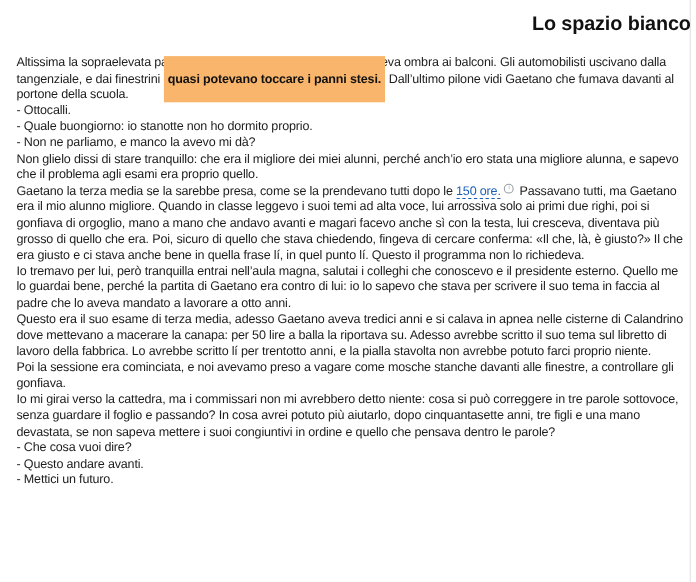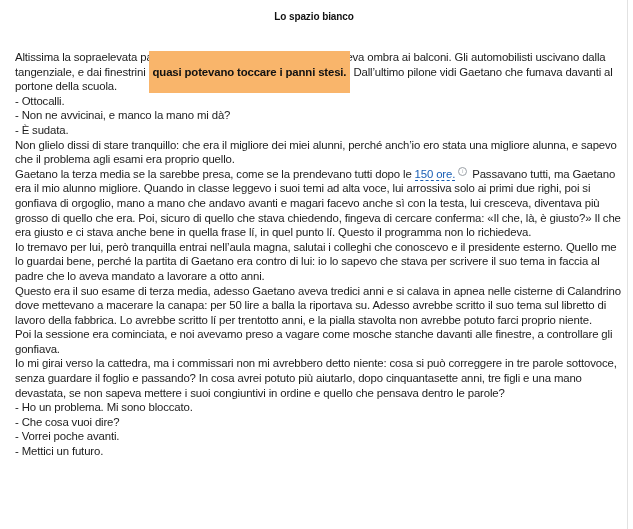--- a/index.html
+++ b/index.html
@@ -2,22 +2,22 @@
 <html><head>
   <meta charset="utf-8">
   <style>
     html, body { margin: 0; padding: 0; background: #ffffff; }
     body { width: 633px; height: 529px; overflow: hidden; position: relative; }
     .page {
       position: absolute; left: 0; top: 0; width: 628px; height: 529px;
       border-right: 1px solid #e2e2e2; box-sizing: border-box;
     }
     .title {
-      position: absolute; top: 11px; left: 0; width: 628px; text-align: center;
-      font-family: "Liberation Sans", sans-serif; font-weight: bold; font-size: 10px;
+      position: absolute; top: 11px; left: 0; width: 628px; text-align: right;
+      font-family: "Liberation Sans", sans-serif; font-weight: bold; font-size: 18px;
       color: #111111; letter-spacing: -0.1px;
     }
     .text {
       position: absolute; top: 50px; left: 15px; width: 606px;
       font-family: "Liberation Sans", sans-serif; font-size: 11.4px; line-height: 14.6px;
       color: #1c1c1c; letter-spacing: -0.15px;
     }
     .text p { margin: 0; }
     .hl {
       background: #f9b56b; font-weight: bold; color: #111; padding: 15px 4px;
@@ -33,27 +33,26 @@
   </style>
 </head>
 <body>
 
 <div class="page">
   <div class="title">Lo spazio bianco</div>
 
   <div class="text">
     <p><span>Altissima la sopraelevata passava sui palazzi di piazza Ottocalli, faceva ombra ai balconi. Gli automobilisti uscivano dalla tangenziale, e dai finestrini </span><span class="hl">quasi potevano toccare i panni stesi.</span><span> Dall’ultimo pilone vidi Gaetano che fumava davanti al portone della scuola.</span></p>
     <p>- Ottocalli.</p>
-    <p>- Non ne avvicinai, e manco la mano mi dà?</p>
-    <p>- È sudata.</p>
+    <p>- Quale buongiorno: io stanotte non ho dormito proprio.</p>
+    <p>- Non ne parliamo, e manco la avevo mi dà?</p>
     <p>Non glielo dissi di stare tranquillo: che era il migliore dei miei alunni, perché anch’io ero stata una migliore alunna, e sapevo che il problema agli esami era proprio quello.</p>
     <p><span>Gaetano la terza media se la sarebbe presa, come se la prendevano tutti dopo le </span><a class="link">150 ore.</a><span class="fn">i</span><span> Passavano tutti, ma Gaetano era il mio alunno migliore. Quando in classe leggevo i suoi temi ad alta voce, lui arrossiva solo ai primi due righi, poi si gonfiava di orgoglio, mano a mano che andavo avanti e magari facevo anche sì con la testa, lui cresceva, diventava più grosso di quello che era. Poi, sicuro di quello che stava chiedendo, fingeva di cercare conferma: «Il che, là, è giusto?» Il che era giusto e ci stava anche bene in quella frase lí, in quel punto lí. Questo il programma non lo richiedeva.</span></p>
     <p>Io tremavo per lui, però tranquilla entrai nell’aula magna, salutai i colleghi che conoscevo e il presidente esterno. Quello me lo guardai bene, perché la partita di Gaetano era contro di lui: io lo sapevo che stava per scrivere il suo tema in faccia al padre che lo aveva mandato a lavorare a otto anni.</p>
     <p>Questo era il suo esame di terza media, adesso Gaetano aveva tredici anni e si calava in apnea nelle cisterne di Calandrino dove mettevano a macerare la canapa: per 50 lire a balla la riportava su. Adesso avrebbe scritto il suo tema sul libretto di lavoro della fabbrica. Lo avrebbe scritto lí per trentotto anni, e la pialla stavolta non avrebbe potuto farci proprio niente.</p>
     <p>Poi la sessione era cominciata, e noi avevamo preso a vagare come mosche stanche davanti alle finestre, a controllare gli gonfiava.</p>
     <p>Io mi girai verso la cattedra, ma i commissari non mi avrebbero detto niente: cosa si può correggere in tre parole sottovoce, senza guardare il foglio e passando? In cosa avrei potuto più aiutarlo, dopo cinquantasette anni, tre figli e una mano devastata, se non sapeva mettere i suoi congiuntivi in ordine e quello che pensava dentro le parole?</p>
-    <p>- Ho un problema. Mi sono bloccato.</p>
     <p>- Che cosa vuoi dire?</p>
-    <p>- Vorrei poche avanti.</p>
+    <p>- Questo andare avanti.</p>
     <p>- Mettici un futuro.</p>
 
   </div>
 </div>
 
 </body></html>

